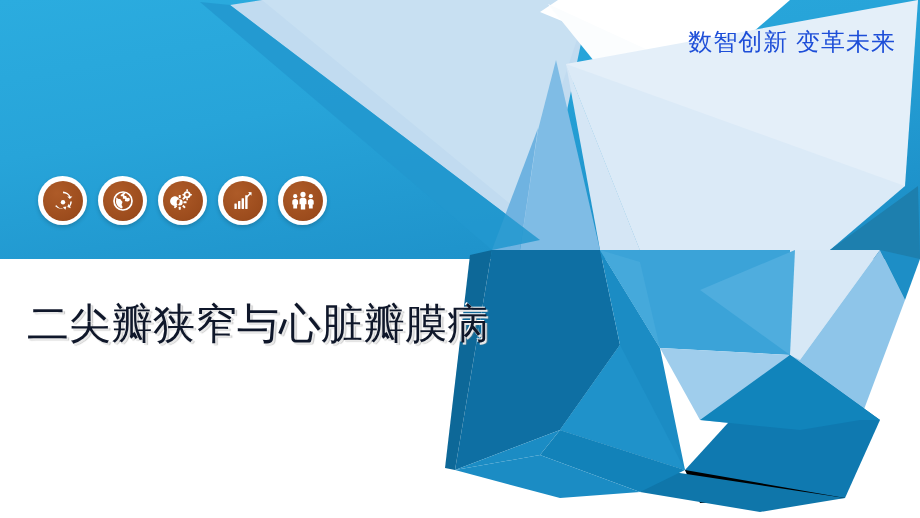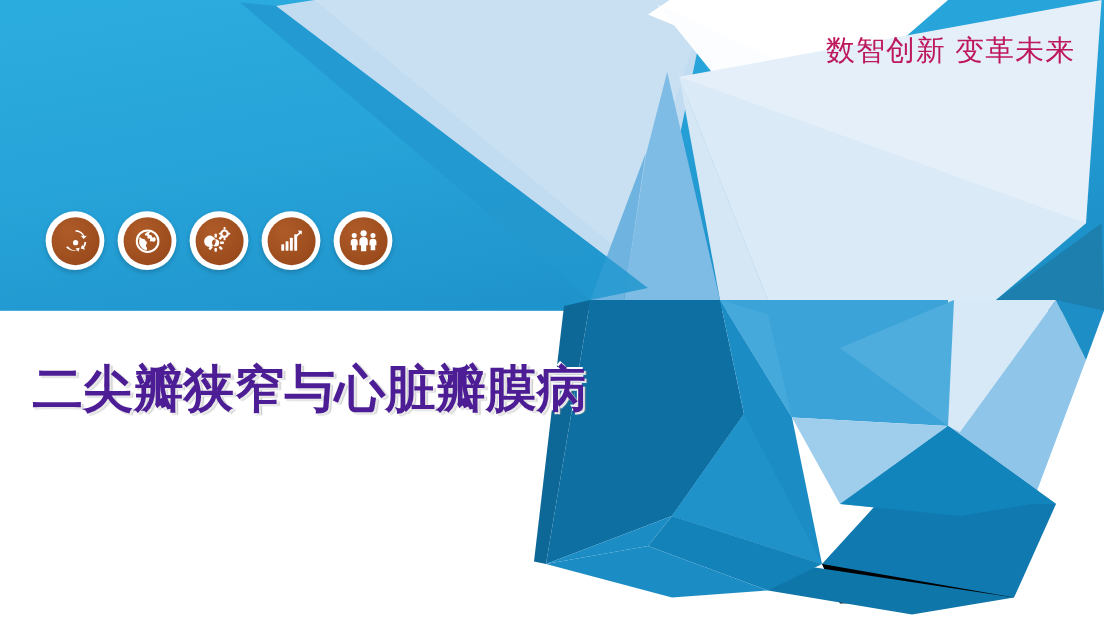--- a/index.html
+++ b/index.html
@@ -29,21 +29,21 @@
     left:0; top:0;
     width:920px; height:518px;
     pointer-events:none;
   }
 
   
   #tagline{
     position:absolute;
     right:24px;
     top:26px;
-    color:#be185d;
+    color:#1d4ed8;
     font-size:24px;
     letter-spacing:1px;
     white-space:nowrap;
     font-weight:400;
   }
 
   
   #icon-row{
     position:absolute;
     left:38px;
@@ -71,22 +71,22 @@
     justify-content:center;
   }
   .icon-inner svg{display:block;}
 
   
   #title{
     position:absolute;
     left:27px;
     top:296px;
     font-size:42px;
-    font-weight:bold;
-    color:#4c1d95;
+    font-weight:normal;
+    color:#0f172a;
     letter-spacing:0px;
     white-space:nowrap;
     text-shadow:
       1.6px 1.6px 0 #e8e8e8,
       2.4px 2.4px 1px rgba(150,150,150,.55),
       -1px -1px 0 #ffffff;
   }
 </style>
 </head>
 <body>

